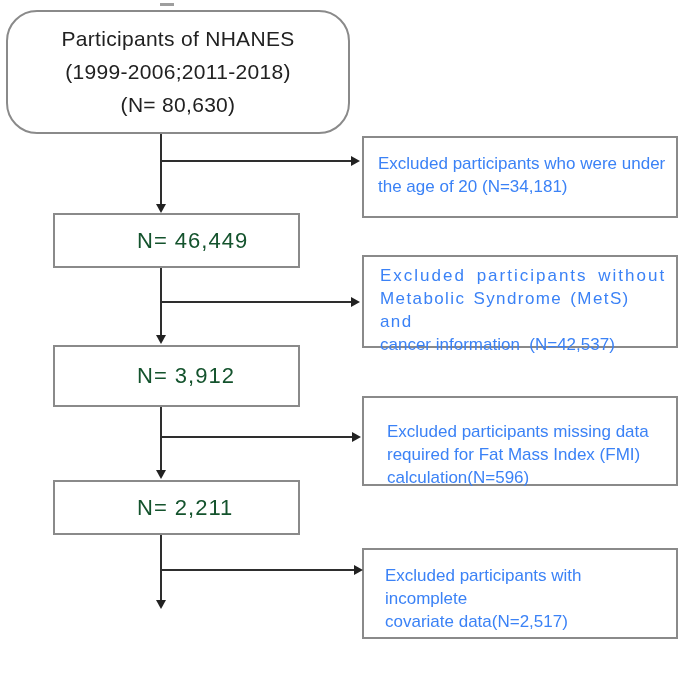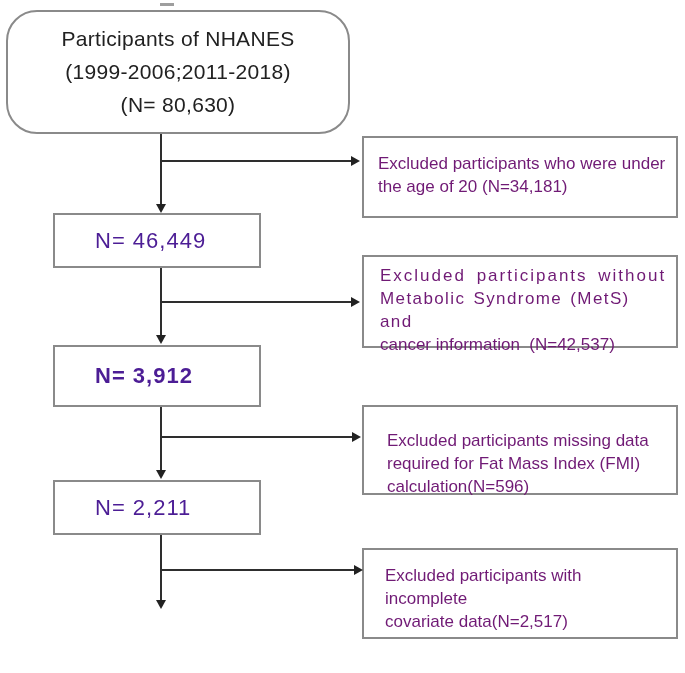--- a/index.html
+++ b/index.html
@@ -22,41 +22,41 @@
   .top-box {
     left: 6px; top: 10px; width: 344px; height: 124px;
     text-align: center;
     font-size: 21px;
     line-height: 33px;
     padding-top: 10px;
     letter-spacing: 0.3px;
     border-radius: 31px;
   }
   .stage-box {
-    left: 53px; width: 208px;
+    left: 53px; width: 247px;
     display: flex; align-items: center;
-    padding-left: 40px;
+    padding-left: 82px;
     font-size: 22px;
     letter-spacing: 1px;
-    color: #4c1d95;
+    color: #14532d;
   }
   #stage-0 { top: 213px; height: 55px; }
-  #stage-1 { top: 345px; height: 62px; font-weight: bold; }
+  #stage-1 { top: 345px; height: 62px; }
   #stage-2 { top: 480px; height: 55px; }
   #stage-3 { top: 610px; height: 57px; }
   
   .ex-box {
     left: 362px; width: 316px;
     font-size: 17px;
     line-height: 23px;
-    color: #701a75;
+    color: #3b82f6;
   }
   #ex-0 { top: 136px; height: 82px; padding: 14px 10px 0 14px; }
   #ex-1 { top: 255px; height: 93px; padding: 7px 8px 0 16px; }
-  #ex-2 { top: 405px; height: 90px; padding: 22px 8px 0 23px; }
+  #ex-2 { top: 396px; height: 90px; padding: 22px 8px 0 23px; }
   #ex-3 { top: 548px; height: 91px; padding: 14px 12px 0 21px; }
   .ex-line { white-space: pre-wrap; }
   .ls-wide  { letter-spacing: 2.0px; word-spacing: 4px; }
   .ls-med   { letter-spacing: 1.4px; word-spacing: 2px; }
   
   .vline, .hline { position: absolute; background: #2e2e2e; }
   .vline { width: 2px; }
   .hline { height: 2px; }
   .arrow-down {
     position: absolute; width: 0; height: 0;

